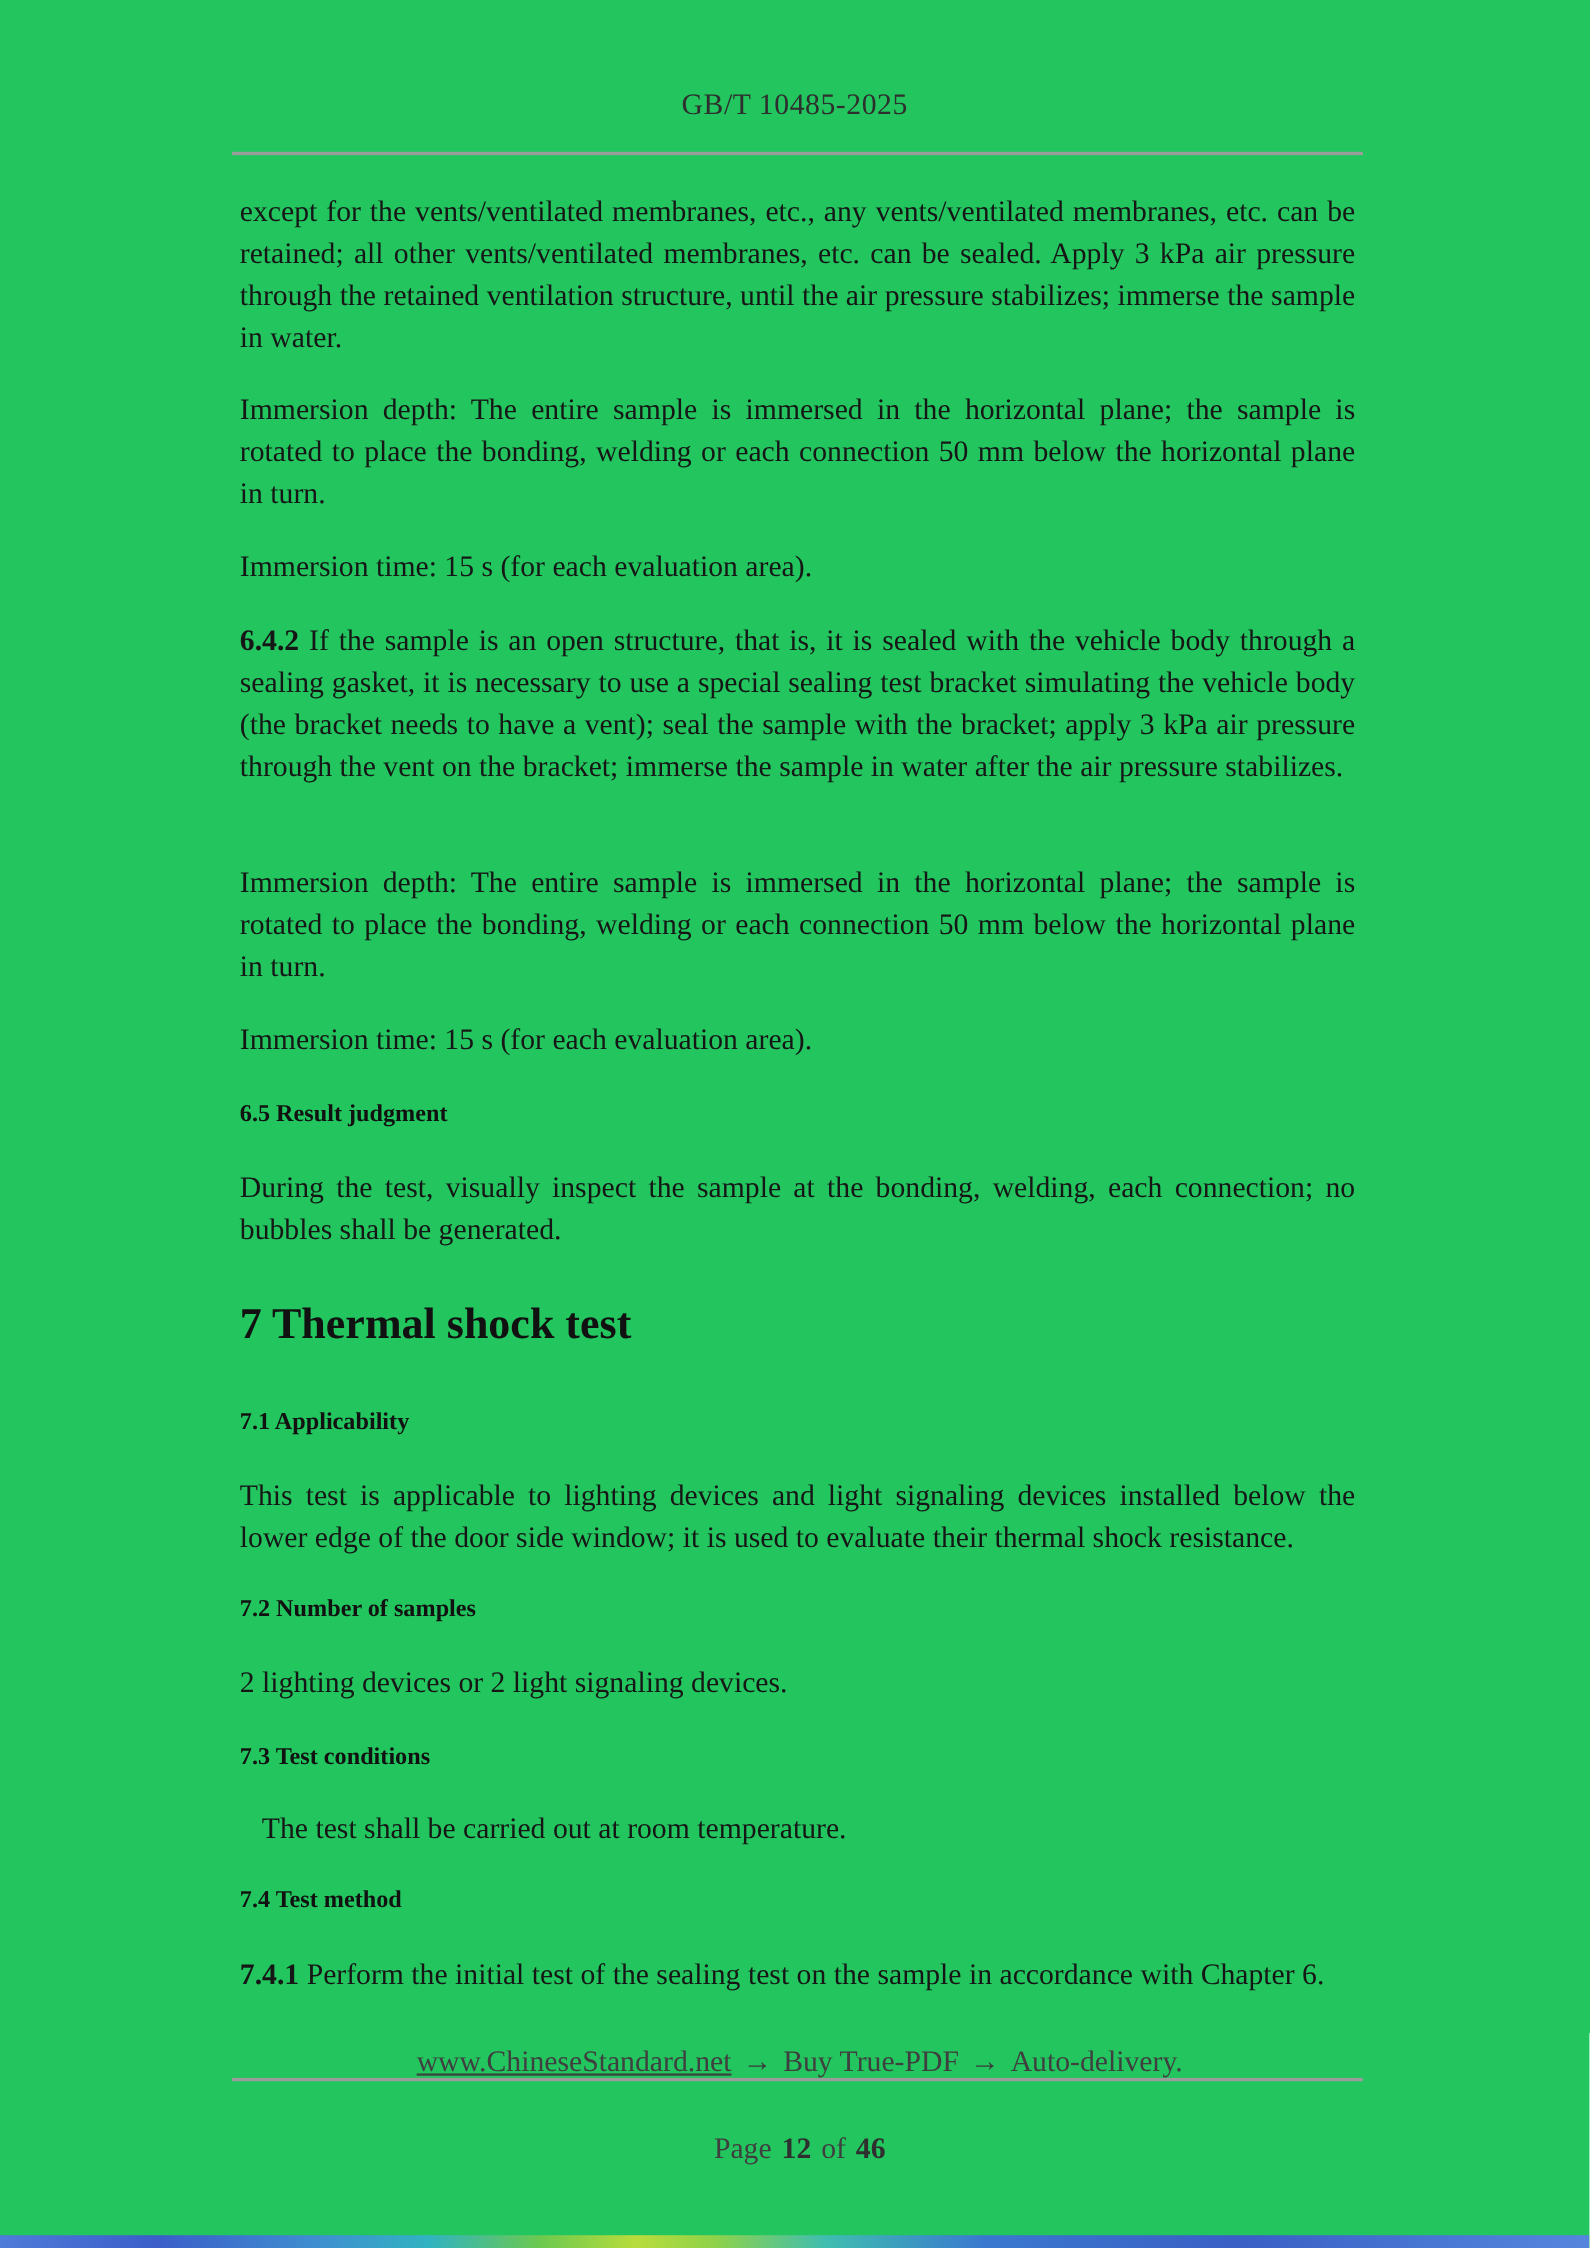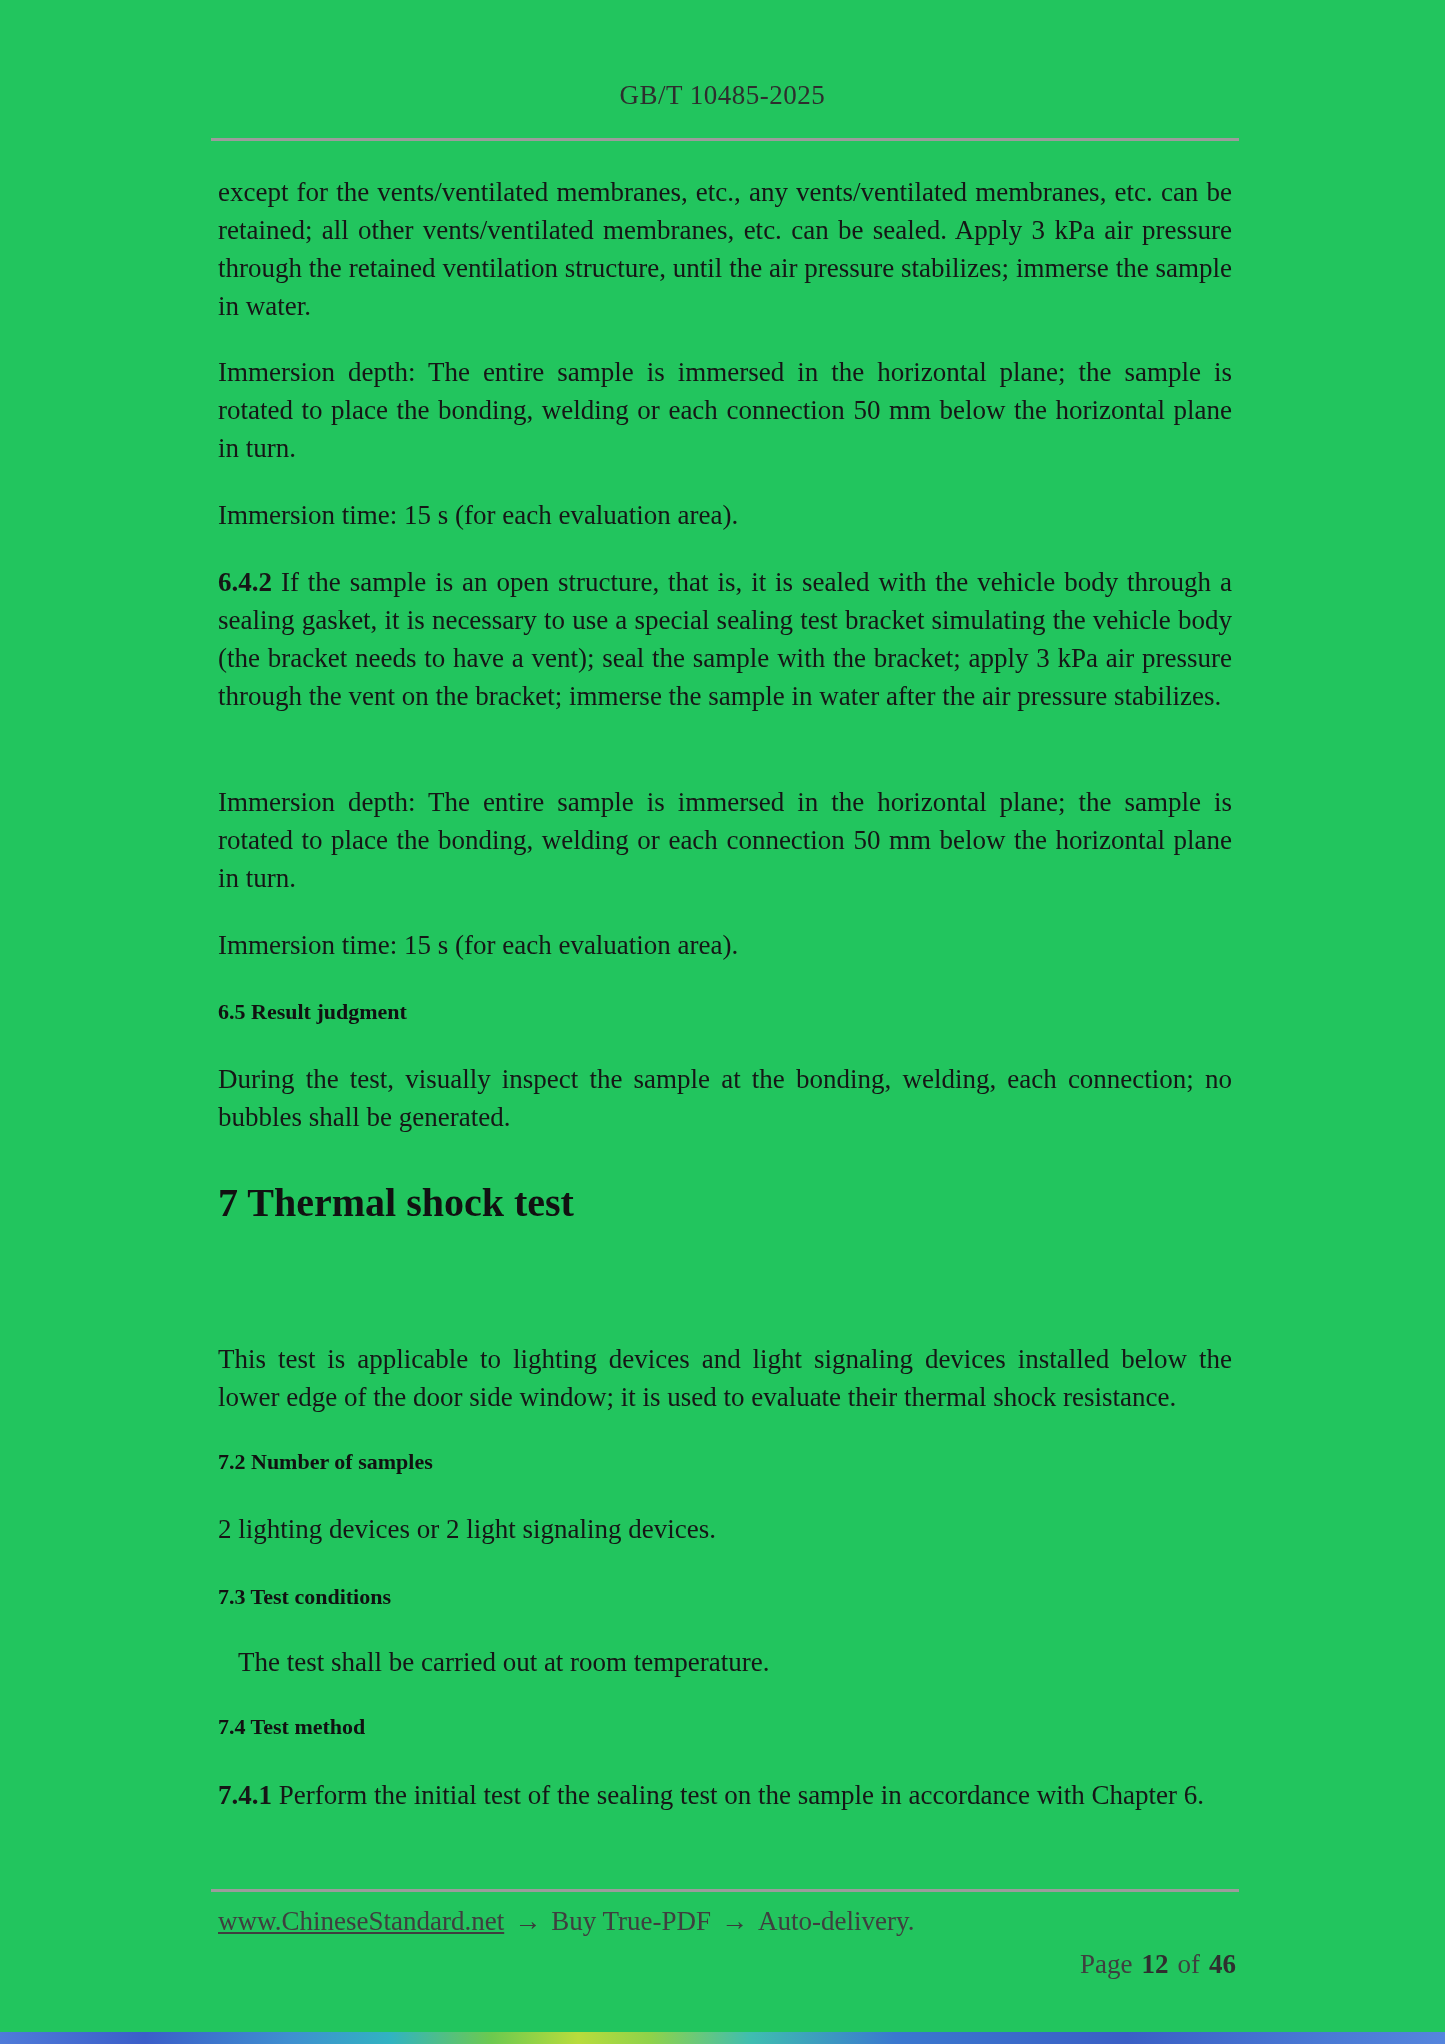--- a/index.html
+++ b/index.html
@@ -71,29 +71,30 @@
   .h71 { top: 1273px; }
   .p8  { top: 1340px; }
   .h72 { top: 1443px; }
   .p9  { top: 1510px; }
   .h73 { top: 1578px; }
   .p10 { top: 1643px; margin-left: 20px; }
   .h74 { top: 1708px; }
   .p11 { top: 1776px; }
   .footer-row {
     position: absolute;
-    top: 1903px;
+    top: 1856px;
     left: 218px;
     width: 1018px;
     display: flex;
     justify-content: space-between;
-    align-items: flex-start;
+    align-items: center;
     font-size: 27px;
     line-height: 36px;
     color: #3f3f3f;
+    flex-direction: column;
   }
   .footer-left { display: inline-flex; align-items: baseline; }
   .site-link {
     color: #3f3f3f;
     text-decoration: underline;
     cursor: pointer;
   }
   .f-arrow {
     font-weight: bold;
     margin: 0 10px;
@@ -132,20 +133,21 @@
   <div class="blk p5">Immersion depth: The entire sample is immersed in the horizontal plane; the sample is rotated to place the bonding, welding or each connection 50 mm below the horizontal plane in turn.</div>
 
   <div class="blk p6">Immersion time: 15 s (for each evaluation area).</div>
 
   <div class="h-sub h65">6.5 Result judgment</div>
 
   <div class="blk p7">During the test, visually inspect the sample at the bonding, welding, each connection; no bubbles shall be generated.</div>
 
   <div class="h-chapter h7">7 Thermal shock test</div>
 
+  <div class="h-sub h71">7.1 Applicability</div>
 
   <div class="blk p8">This test is applicable to lighting devices and light signaling devices installed below the lower edge of the door side window; it is used to evaluate their thermal shock resistance.</div>
 
   <div class="h-sub h72">7.2 Number of samples</div>
 
   <div class="blk p9">2 lighting devices or 2 light signaling devices.</div>
 
   <div class="h-sub h73">7.3 Test conditions</div>
 
   <div class="blk p10">The test shall be carried out at room temperature.</div>

